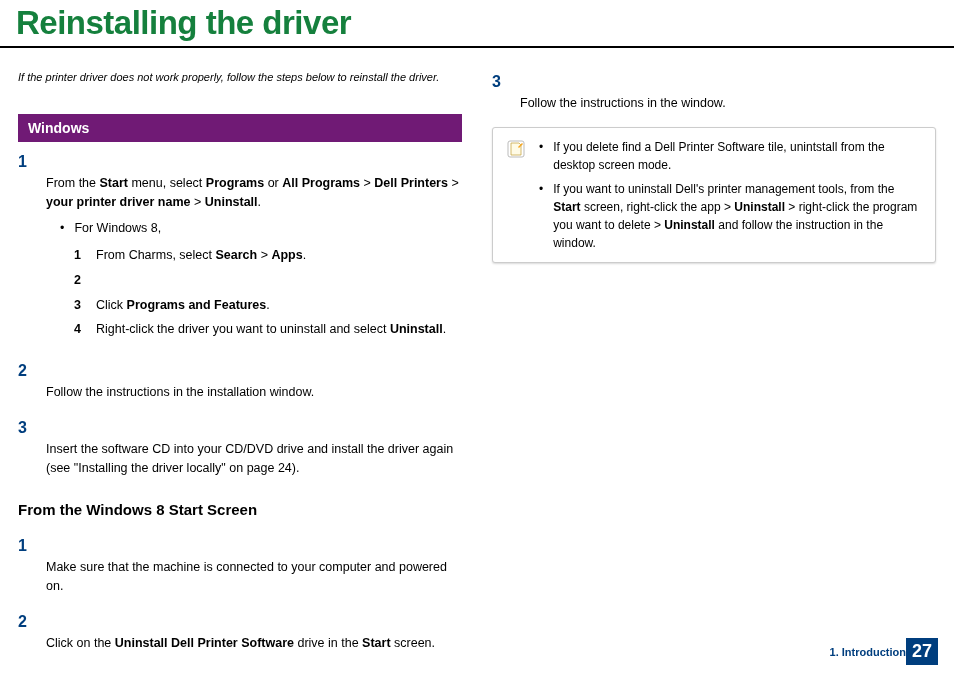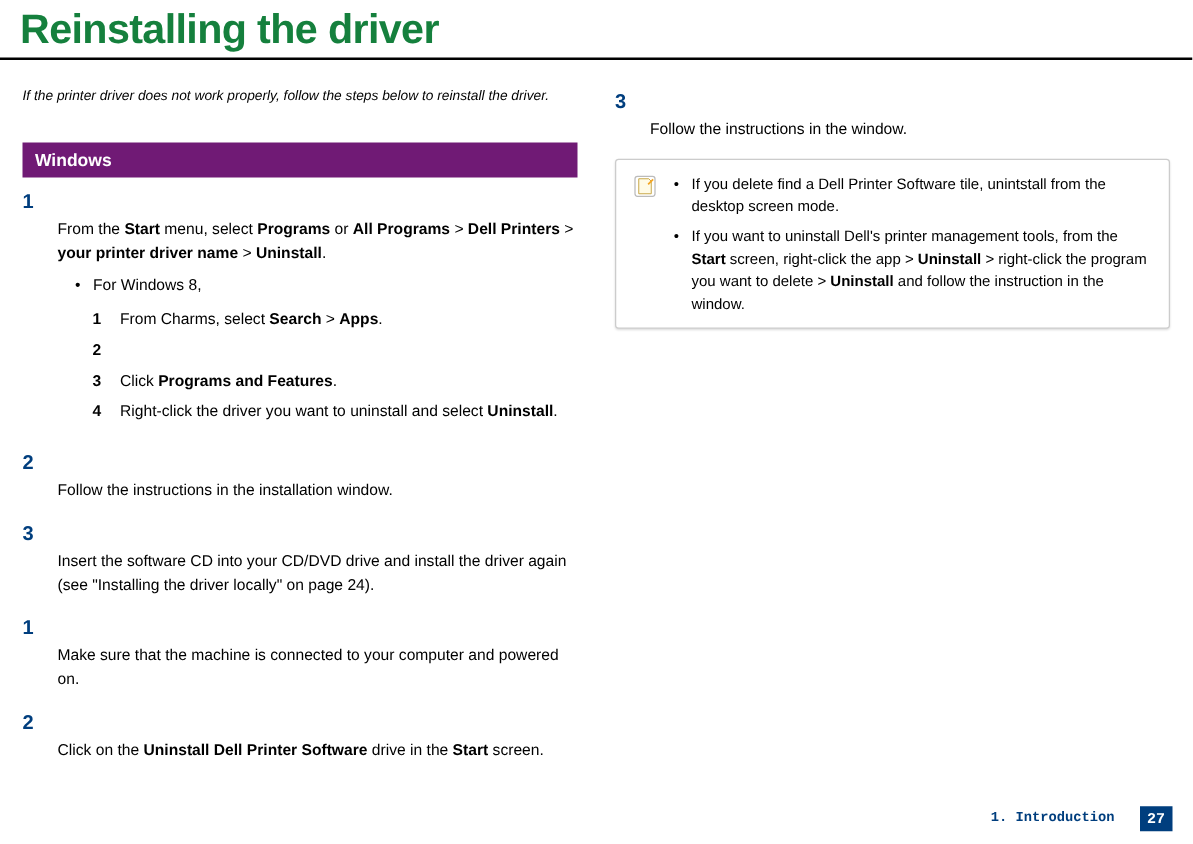--- a/index.html
+++ b/index.html
@@ -96,31 +96,30 @@
   }
   .note-list { flex:1; }
   .note-item { display:flex; gap:10px; margin-bottom:6px; }
   .note-item:last-child { margin-bottom:0; }
   .footer {
     position: absolute;
     bottom: 10px;
     right: 16px;
     display: flex;
     align-items: center;
-    gap: 20px;
+    gap: 0;
     font-size: 11px;
-    font-family: Liberation Mono, monospace;
   }
   .footer-chapter { color: #003e7e; font-weight: 700; }
   .page-num {
     background: #003e7e;
     color: #fff;
     font-weight: 700;
     padding: 3px 6px;
-    font-size: 12px;
+    font-size: 18px;
   }
   b { font-weight: 700; }
 </style>
 </head>
 <body>
 
 <h1 class="page-title">Reinstalling the driver</h1>
 
 <div class="columns">
 
@@ -161,20 +160,21 @@
     <div class="step">
       <div class="step-num">2</div>
       <div class="step-body">Follow the instructions in the installation window.</div>
     </div>
 
     <div class="step">
       <div class="step-num">3</div>
       <div class="step-body">Insert the software CD into your CD/DVD drive and install the driver again (see "Installing the driver locally" on page 24).</div>
     </div>
 
+    <h3 class="subheading">From the Windows 8 Start Screen</h3>
 
     <div class="step">
       <div class="step-num">1</div>
       <div class="step-body">Make sure that the machine is connected to your computer and powered on.</div>
     </div>
 
     <div class="step">
       <div class="step-num">2</div>
       <div class="step-body">
         <span>Click on the </span><b>Uninstall Dell Printer Software</b><span> drive in the </span><b>Start</b><span> screen.</span>

